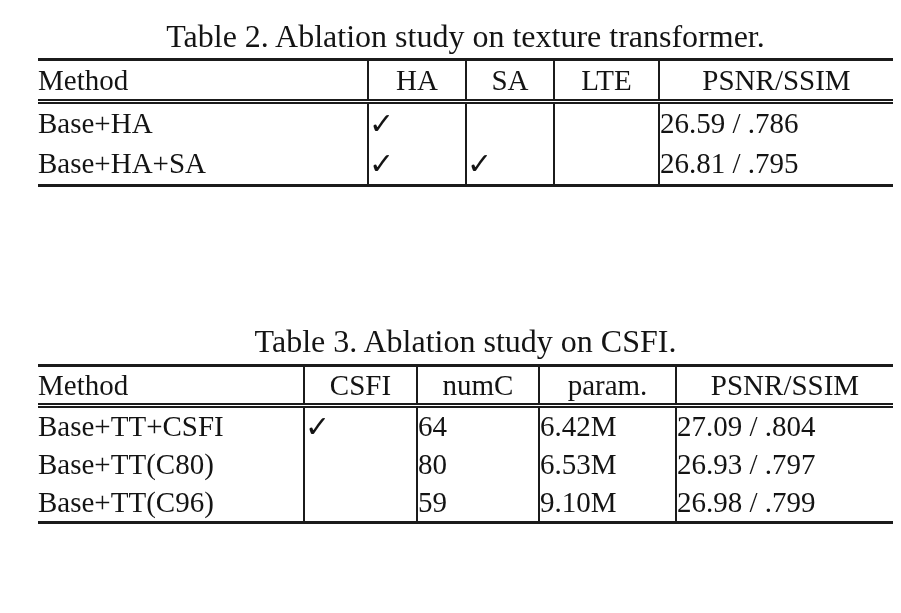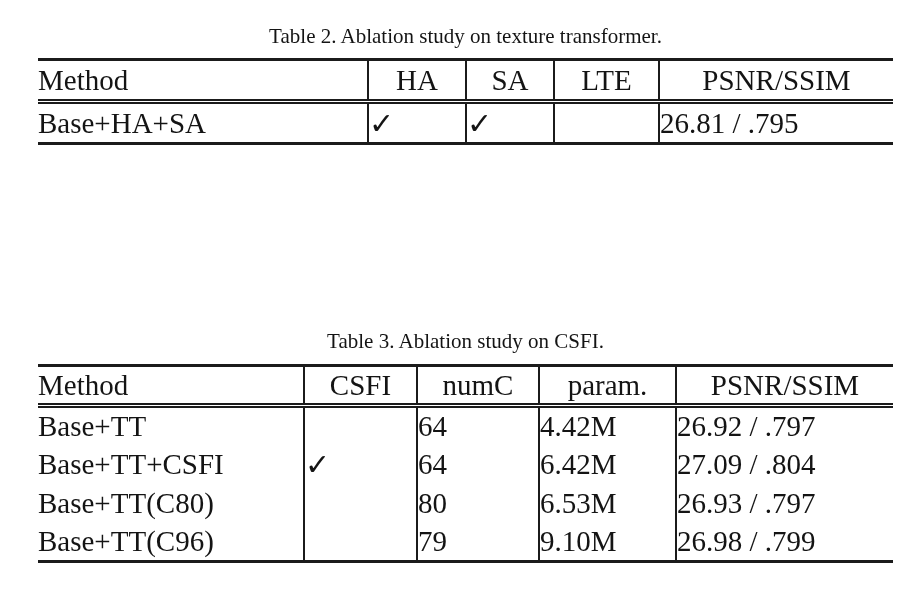--- a/index.html
+++ b/index.html
@@ -17,21 +17,21 @@
   }
   .tbl-block{
     position:absolute;
     left:38px;
     width:855px;
   }
   .block-a{top:14px;}
   .block-b{top:318px;}
   .caption{
     text-align:center;
-    font-size:21px;
+    font-size:32px;
     line-height:44px;
     white-space:nowrap;
     color:var(--ink);
   }
   .block-b .caption{line-height:46px;}
   table.ptable{
     width:855px;
     border-collapse:collapse;
     table-layout:fixed;
     border-top:3px solid var(--rule);
@@ -80,20 +80,27 @@
         <tr>
           <th class="method">Method</th>
           <th>HA</th>
           <th>SA</th>
           <th>LTE</th>
           <th>PSNR/SSIM</th>
         </tr>
       </thead>
       <tbody>
         <tr>
+          <td class="method">Base+HA</td>
+          <td class="check">✓</td>
+          <td class="check"></td>
+          <td class="check"></td>
+          <td>26.59 / .786</td>
+        </tr>
+        <tr>
           <td class="method">Base+HA+SA</td>
           <td class="check">✓</td>
           <td class="check">✓</td>
           <td class="check"></td>
           <td>26.81 / .795</td>
         </tr>
       </tbody>
     </table>
   </div>
 
@@ -111,44 +118,37 @@
         <tr>
           <th class="method">Method</th>
           <th>CSFI</th>
           <th>numC</th>
           <th>param.</th>
           <th>PSNR/SSIM</th>
         </tr>
       </thead>
       <tbody>
         <tr>
-          <td class="method">Base+TT</td>
-          <td class="check"></td>
-          <td>64</td>
-          <td>4.42M</td>
-          <td>26.92 / .797</td>
-        </tr>
-        <tr>
           <td class="method">Base+TT+CSFI</td>
           <td class="check">✓</td>
           <td>64</td>
           <td>6.42M</td>
           <td>27.09 / .804</td>
         </tr>
         <tr>
           <td class="method">Base+TT(C80)</td>
           <td class="check"></td>
           <td>80</td>
           <td>6.53M</td>
           <td>26.93 / .797</td>
         </tr>
         <tr>
           <td class="method">Base+TT(C96)</td>
           <td class="check"></td>
-          <td>79</td>
+          <td>59</td>
           <td>9.10M</td>
           <td>26.98 / .799</td>
         </tr>
       </tbody>
     </table>
   </div>
 
 </div>
 
 </body></html>

